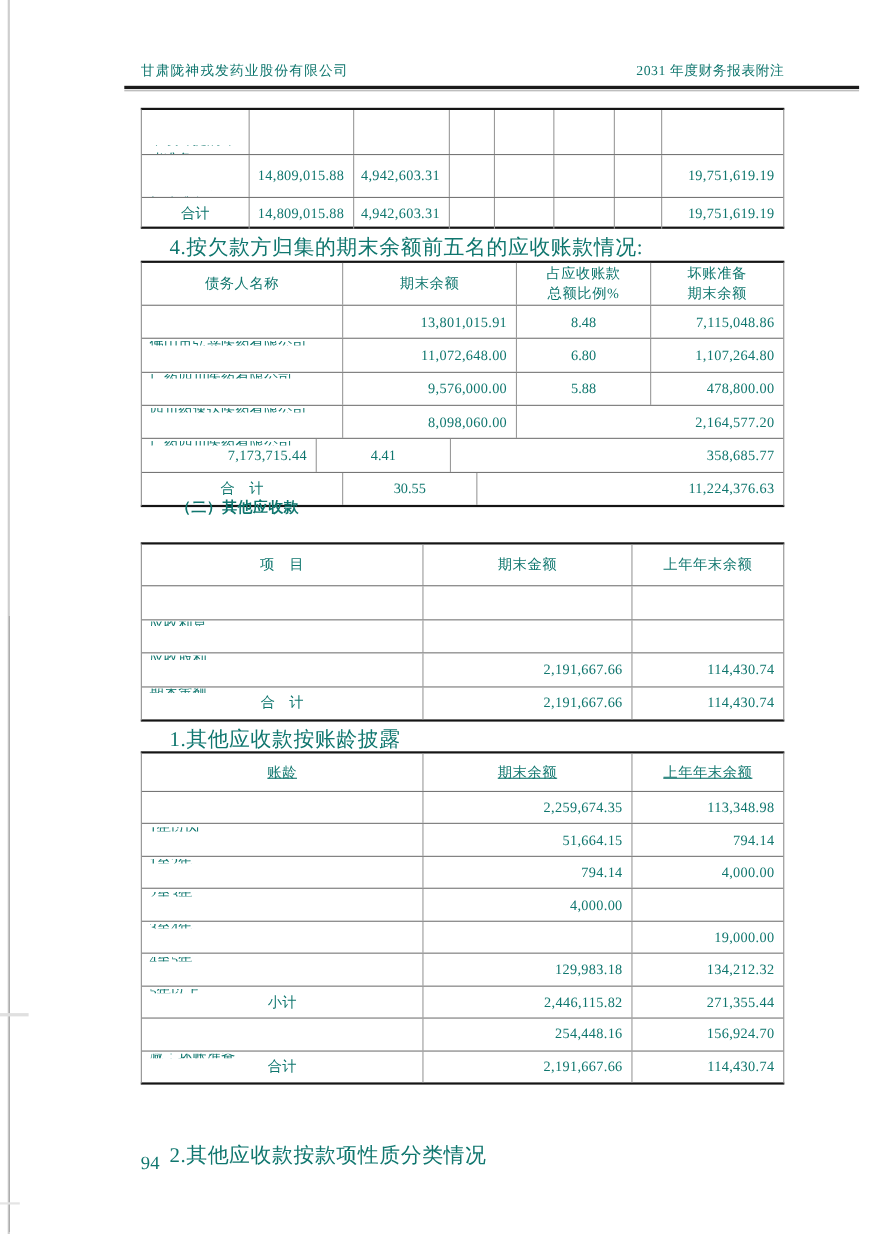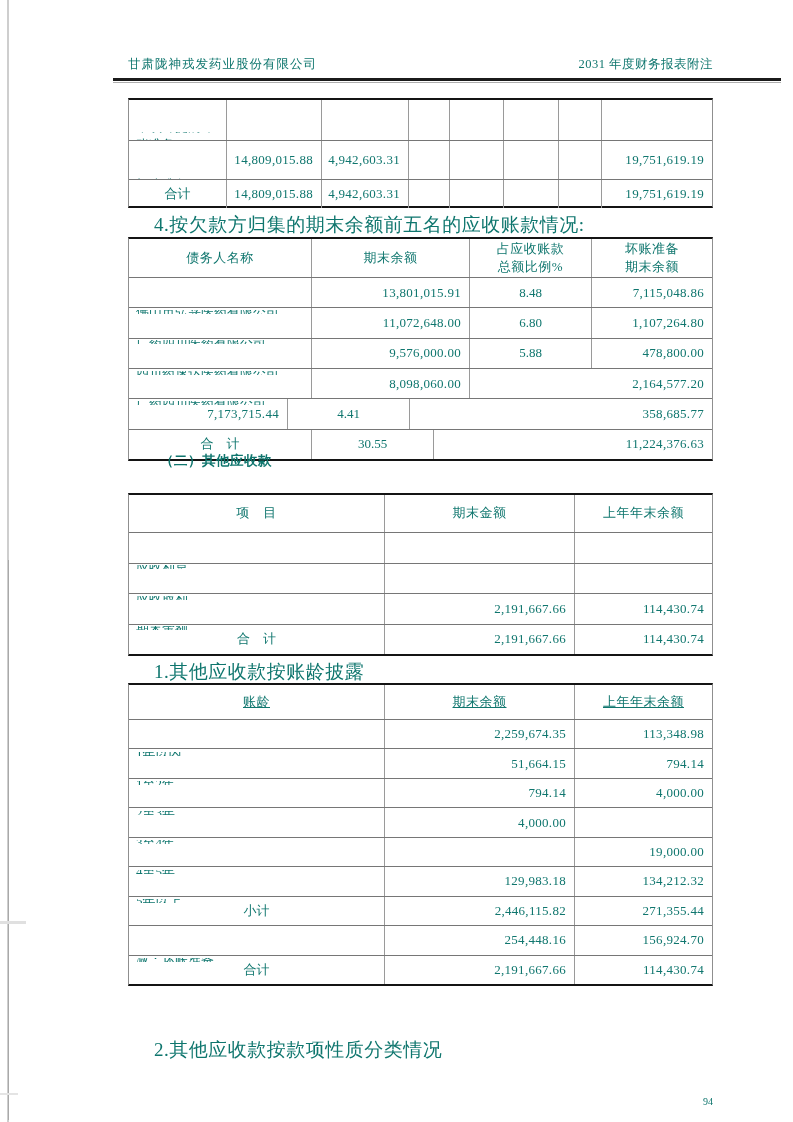--- a/index.html
+++ b/index.html
@@ -50,21 +50,21 @@
   .t2{top:237px;height:224px;}
   .t2 .hrow{height:38px;}
   .t2 .c0{width:182px;} .t2 .c1{width:158px;} .t2 .c2{width:122px;} .t2 .c3{flex:1 1 0;}
   
   .t34 .c0{width:255px;} .t34 .c1{width:190px;} .t34 .c2{flex:1 1 0;}
   .t3{top:493px;height:163px;}
   .t3 .hrow{height:37px;}
   .t4{top:683px;height:303px;}
   .t4 .hrow{height:34px;text-decoration:underline;}
   
-  .pagenum{position:absolute;left:128px;top:1096px;width:585px;text-align:right;font-size:10px;}
+  .pagenum{position:absolute;left:128px;top:1048px;width:585px;text-align:left;font-size:17px;}
 </style>
 </head>
 <body>
 
 <div class="page">
 
   <div class="edge-line"></div>
   <div class="edge-line-dark"></div>
   <div class="smudge1"></div>
   <div class="smudge2"></div>

